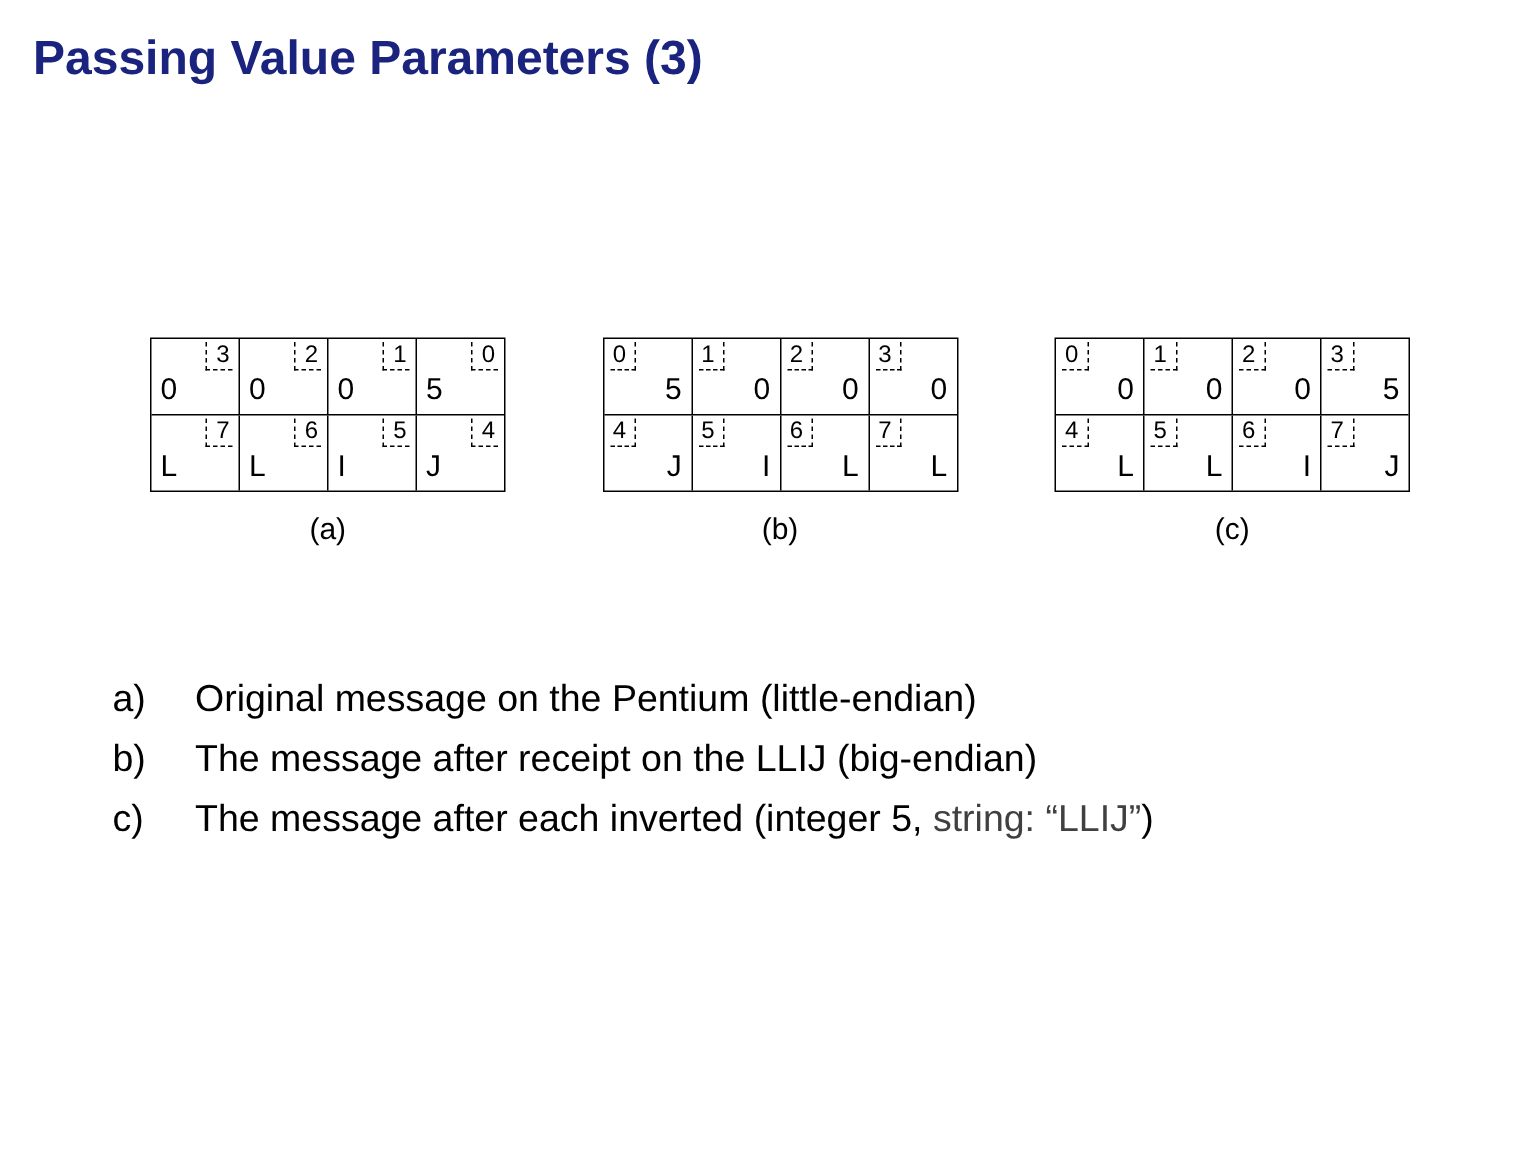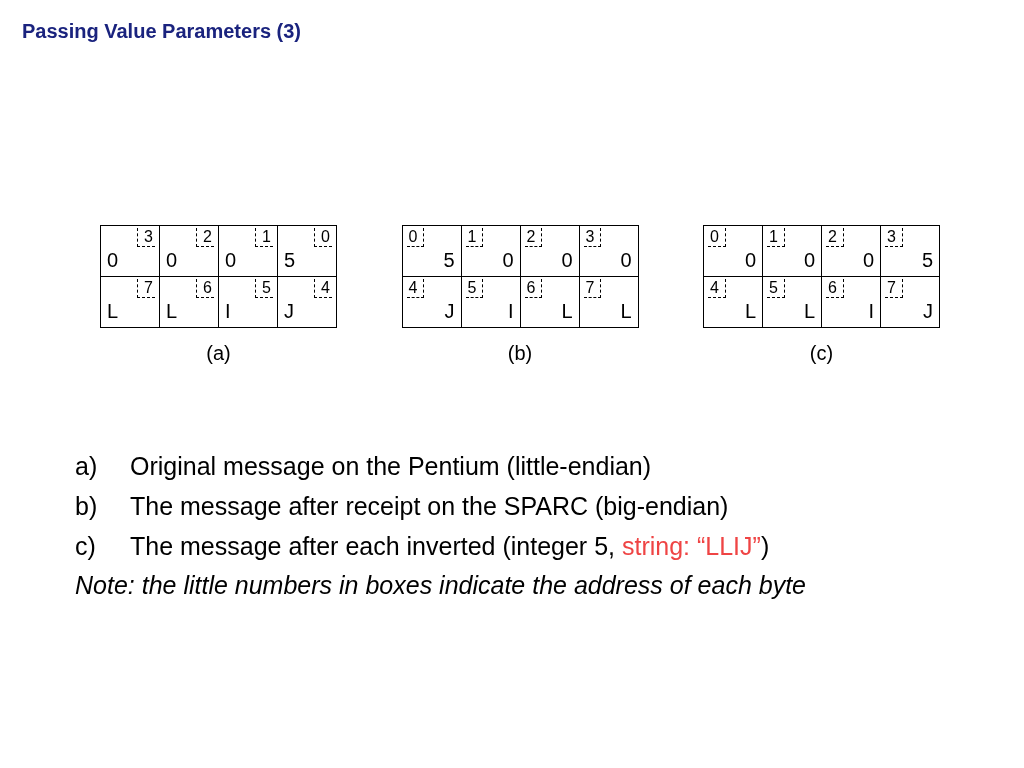--- a/index.html
+++ b/index.html
@@ -8,21 +8,21 @@
     width: 1024px;
     height: 768px;
     background: #ffffff;
     font-family: Arial, Helvetica, sans-serif;
     position: relative;
   }
   .title {
     position: absolute;
     top: 20px;
     left: 22px;
-    font-size: 20px;
+    font-size: 32px;
     font-weight: bold;
     color: #1a237e;
   }
   .diagram-area {
     position: absolute;
     top: 225px;
     left: 100px;
     width: 840px;
     display: flex;
     justify-content: space-between;
@@ -92,21 +92,21 @@
   }
   .li {
     display: flex;
     margin-bottom: 6px;
   }
   .marker {
     width: 55px;
     flex: none;
   }
   .li-body { flex: 1; }
-  .red { color: #ef4444; }
+  .red { color: #404040; }
   .note {
     font-style: italic;
     margin-top: 6px;
     padding-left: 55px;
     text-indent: -55px;
   }
 </style>
 </head>
 <body>
 
@@ -238,22 +238,21 @@
   </div>
 </div>
 
 <div class="text-area">
   <div class="li">
     <div class="marker">a)</div>
     <div class="li-body">Original message on the Pentium (little-endian)</div>
   </div>
   <div class="li">
     <div class="marker">b)</div>
-    <div class="li-body">The message after receipt on the SPARC (big-endian)</div>
+    <div class="li-body">The message after receipt on the LLIJ (big-endian)</div>
   </div>
   <div class="li">
     <div class="marker">c)</div>
     <div class="li-body">
       <span>The message after each inverted (integer 5, </span><span class="red">string: “LLIJ”</span><span>)</span>
     </div>
   </div>
-  <div class="note">Note: the little numbers in boxes indicate the address of each byte</div>
 </div>
 
 </body></html>

